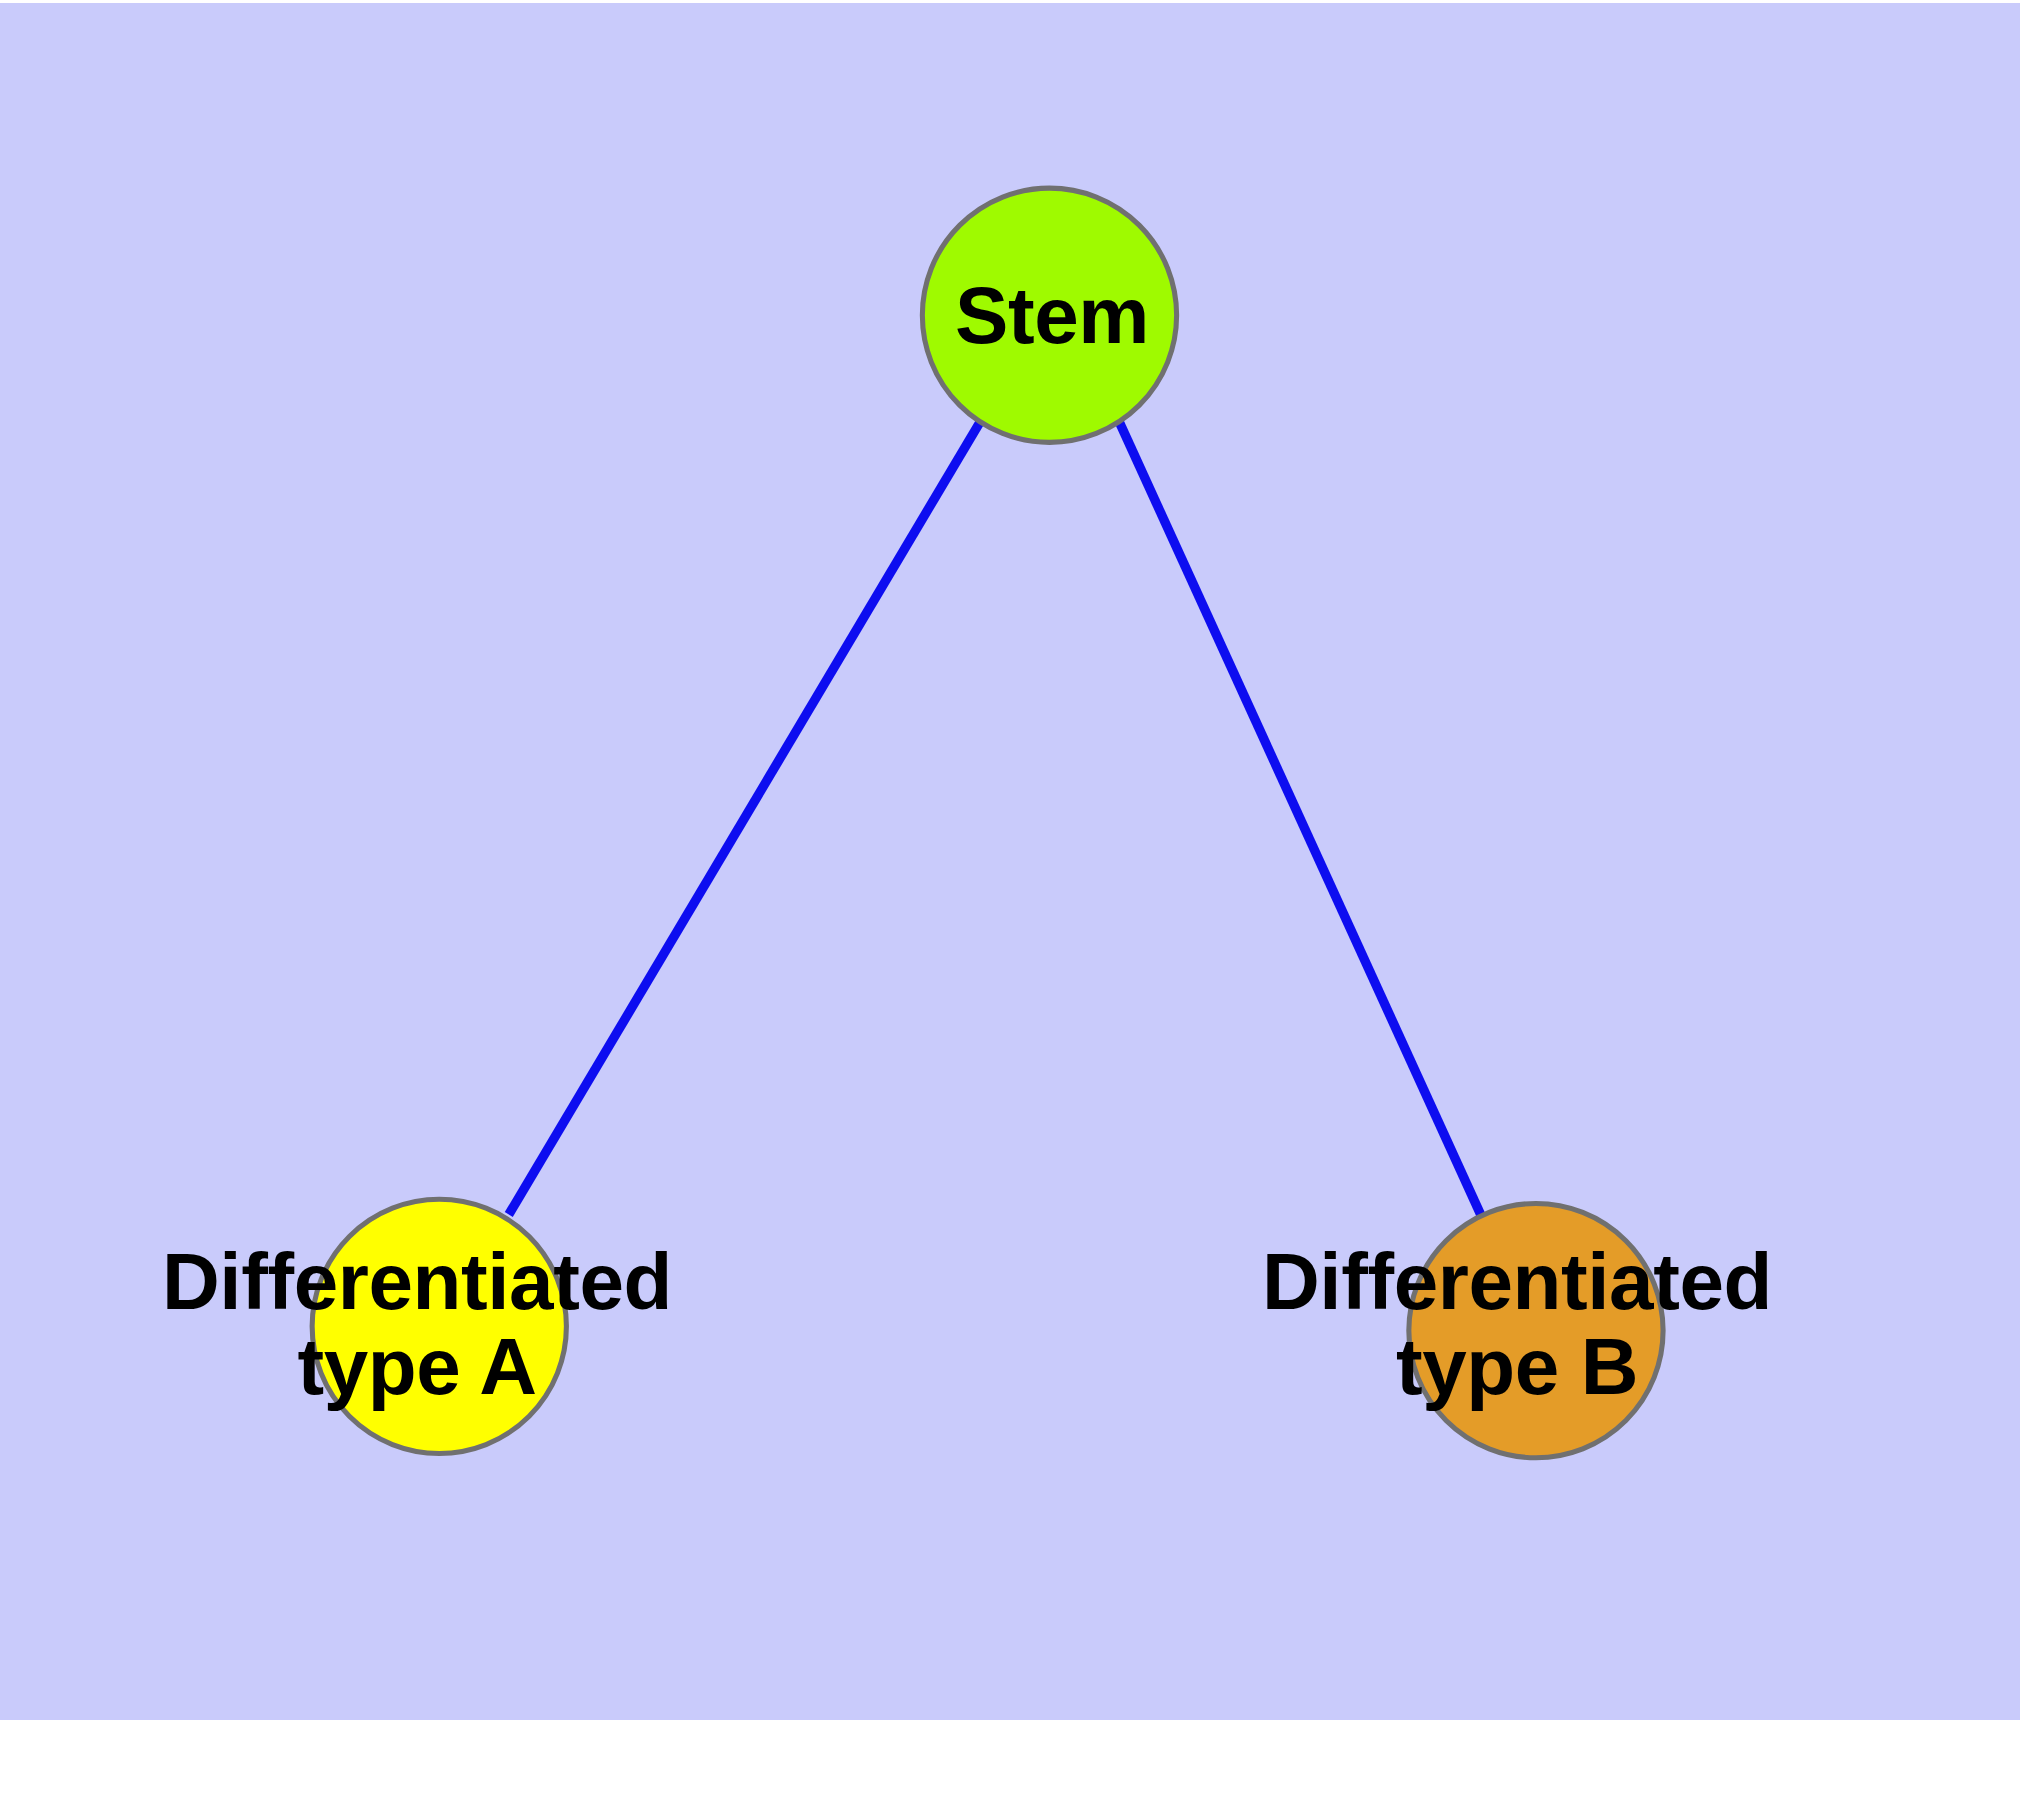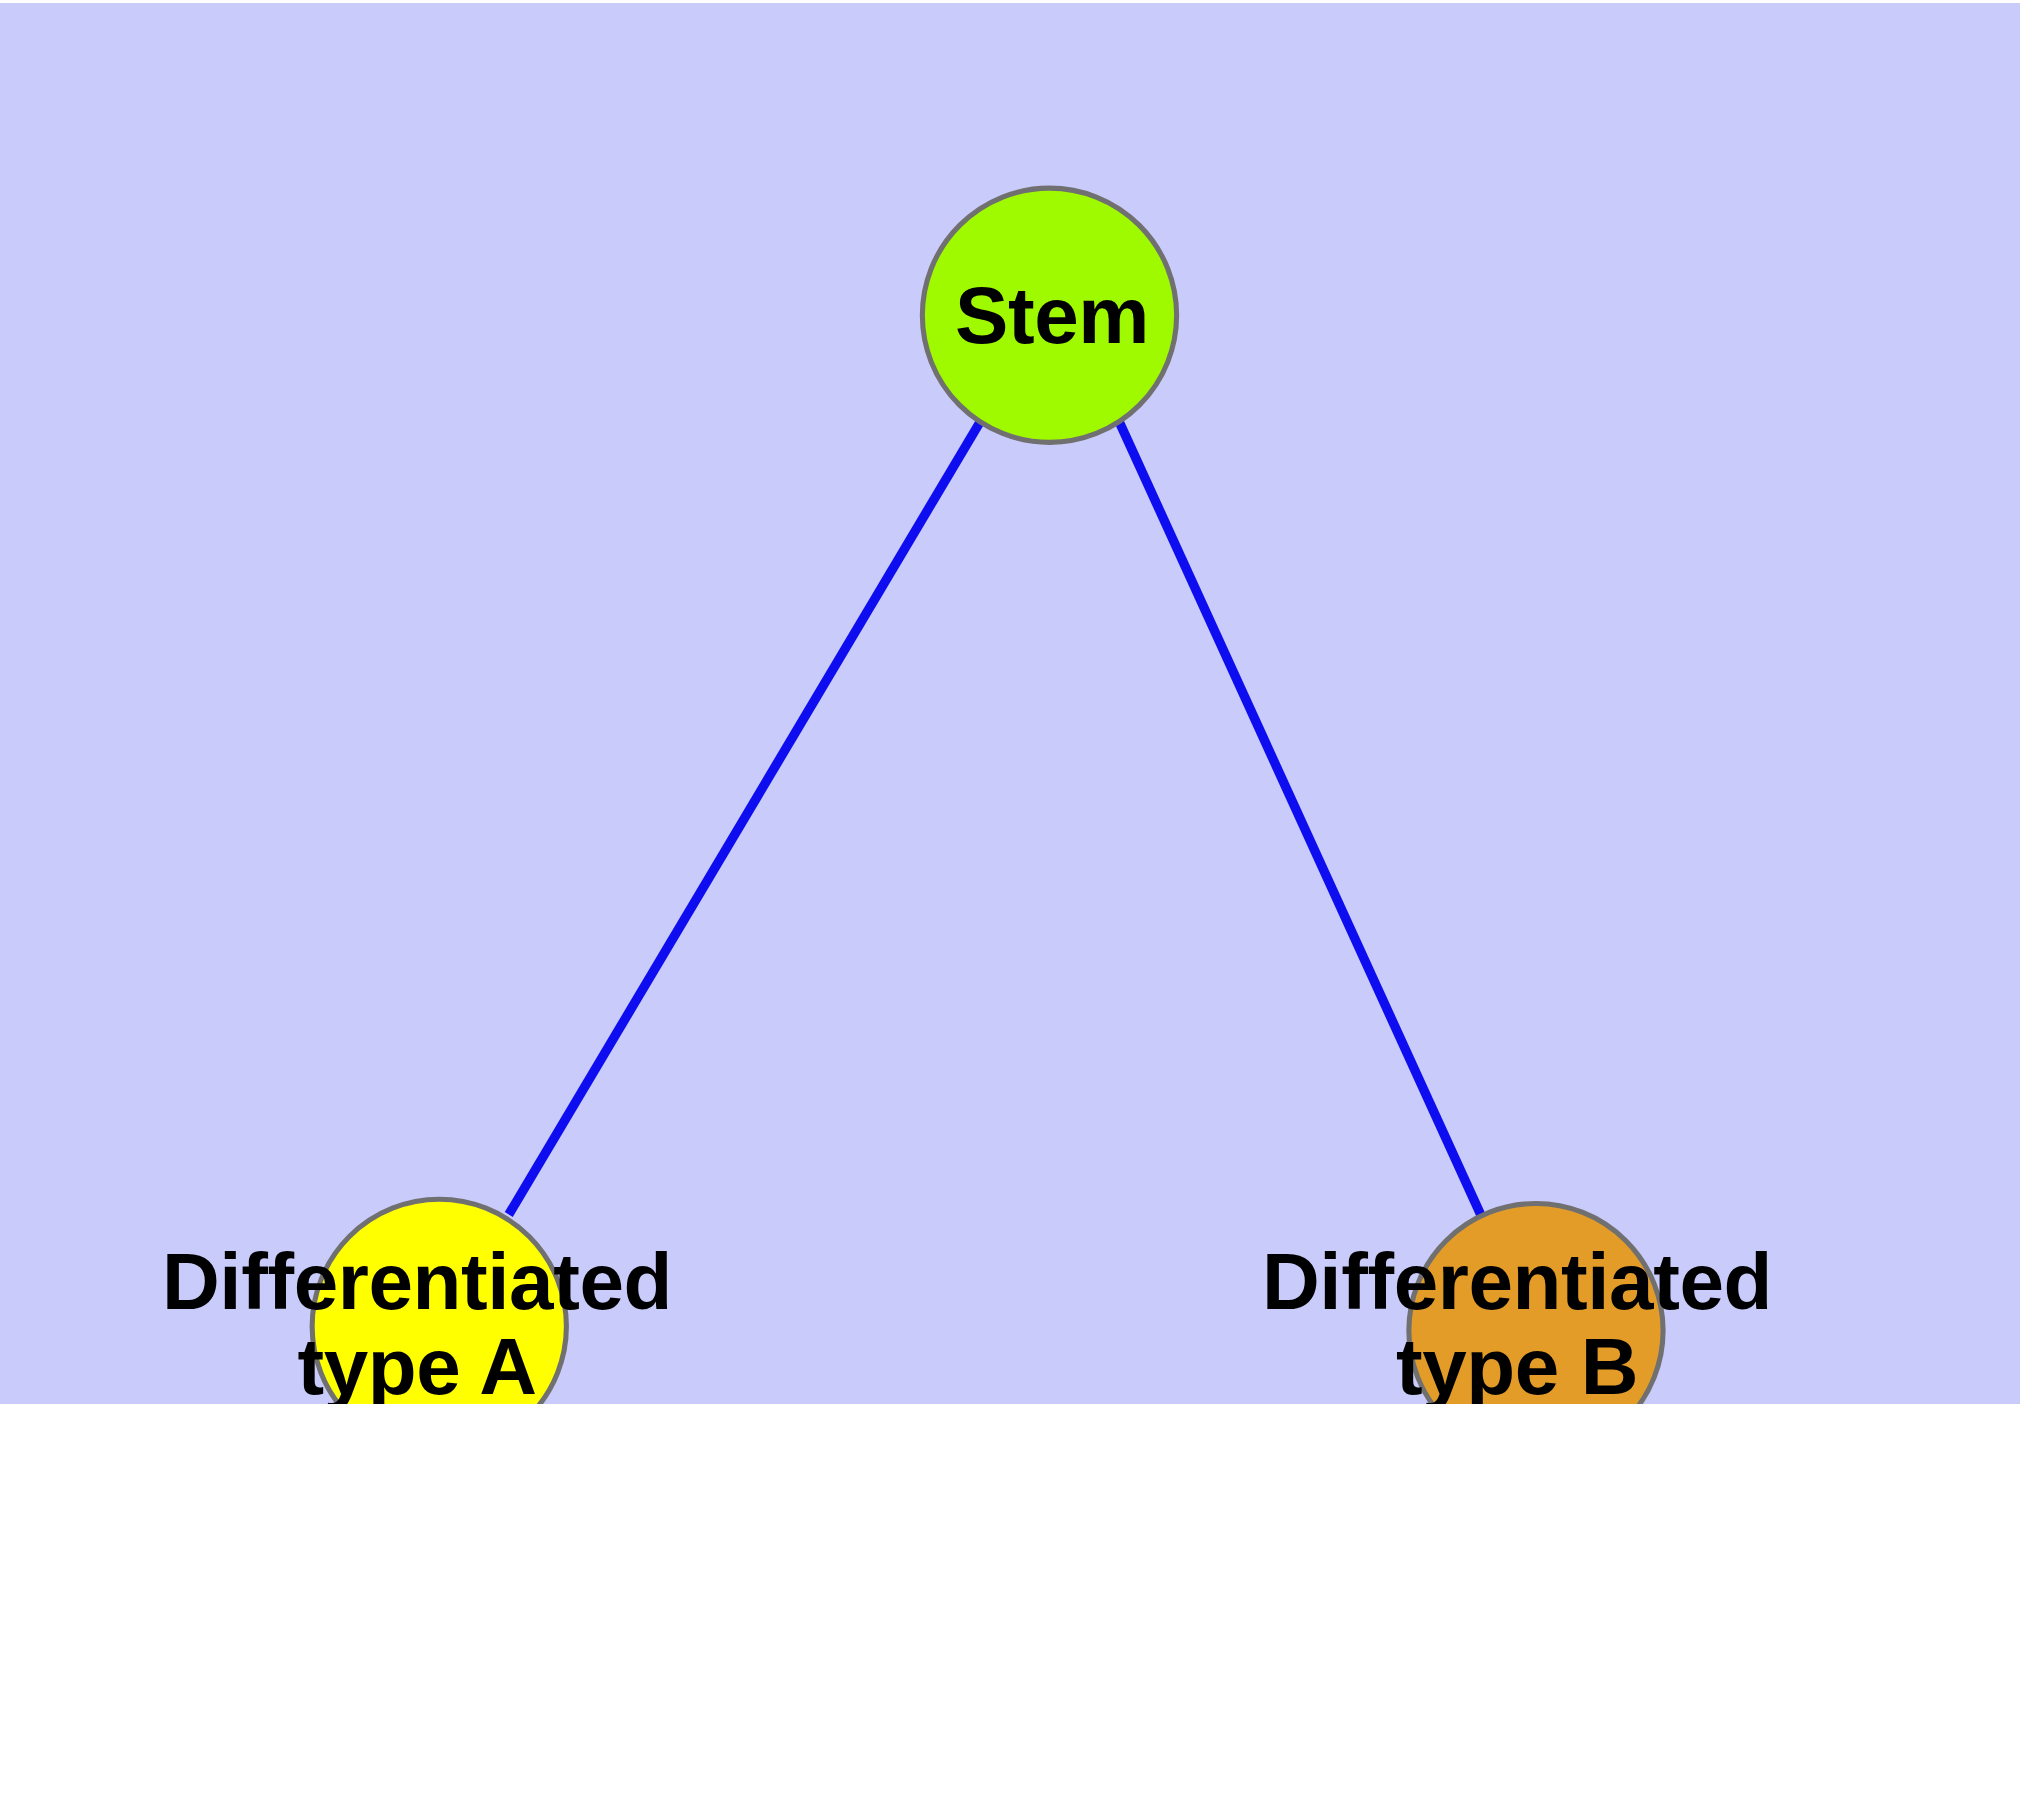--- a/index.html
+++ b/index.html
@@ -3,21 +3,21 @@
 <meta charset="utf-8">
 <style>
   html, body {
     margin: 0;
     padding: 0;
     background: #ffffff;
   }
   #canvas {
     position: relative;
     width: 2021px;
-    height: 1404px;
+    height: 1720px;
     overflow: hidden;
     font-family: "Liberation Sans", sans-serif;
   }
   #bg-rect {
     position: absolute;
     left: 0;
     top: 3.4px;
     width: 2021px;
     height: 1809px;
     background: #c9cbfb;

